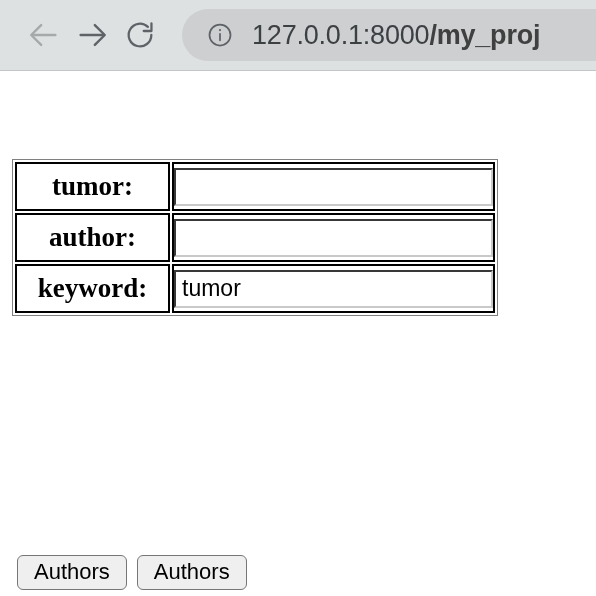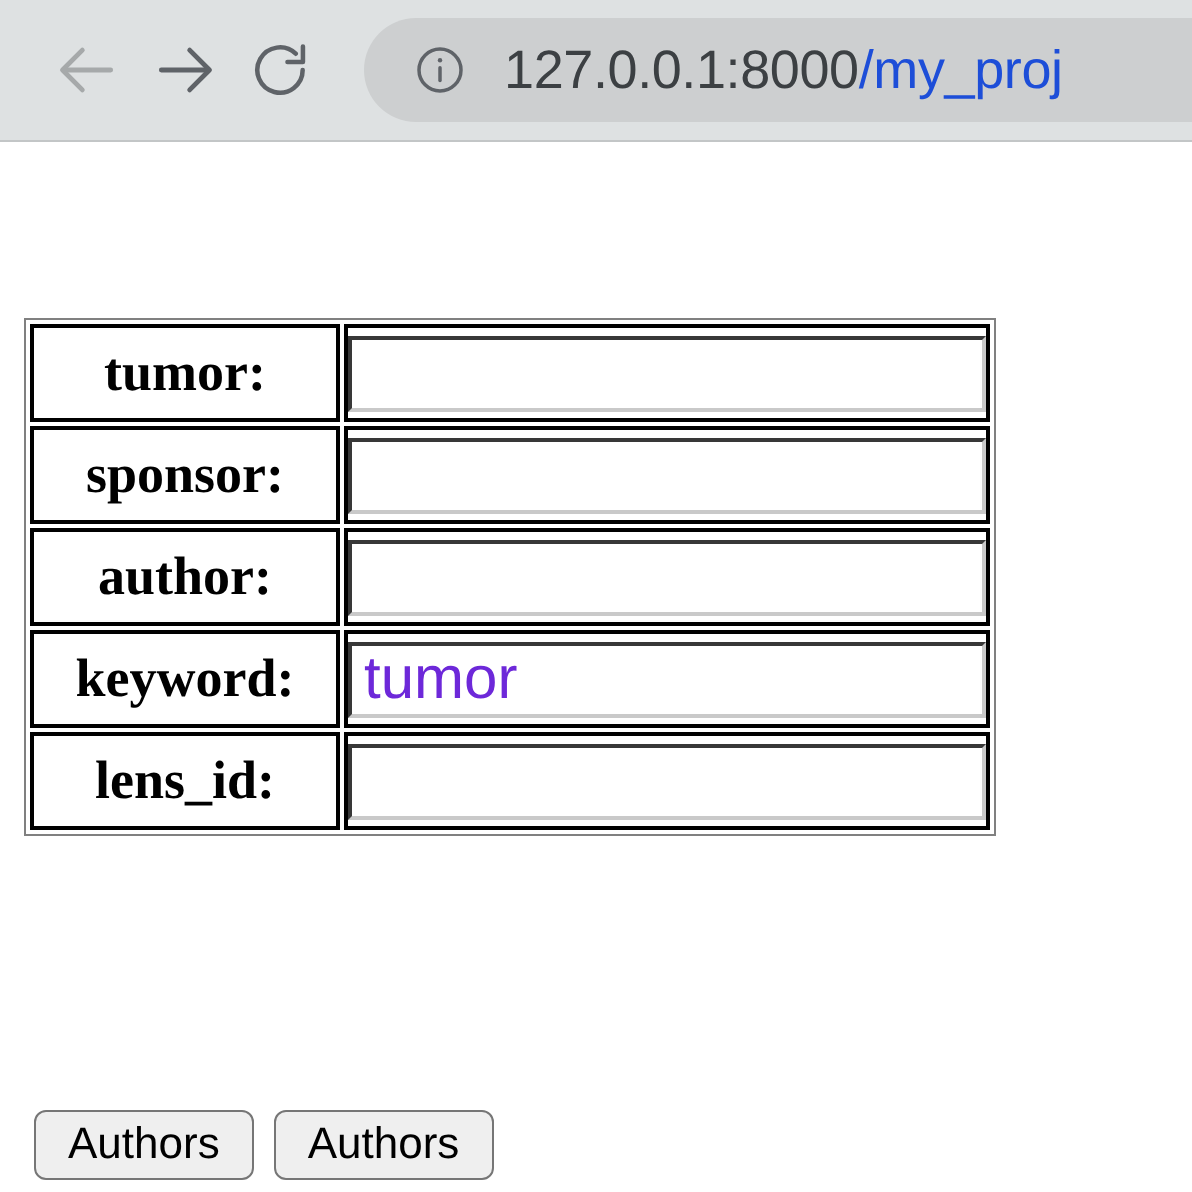--- a/index.html
+++ b/index.html
@@ -54,21 +54,21 @@
   }
   .info-icon { flex: none; display: flex; align-items: center; }
   .url-text {
     margin-left: 18px;
     font-family: "Liberation Sans", sans-serif;
     font-size: 27px;
     color: #3c4043;
     white-space: nowrap;
     letter-spacing: -0.2px;
   }
-  .url-text .url-path { color: #1d4ed8; }
+  .url-text .url-path { color: #404040; font-weight: bold; }
 
   
   .page {
     background: #ffffff;
     padding: 0;
     position: relative;
     height: 524px;
   }
 
   .form-table {
@@ -108,22 +108,22 @@
     width: 100%;
     height: 38px;
     box-sizing: border-box;
     border: 2px inset #9a9a9a;
     border-top-color: #8c8c8c;
     border-left-color: #8c8c8c;
     border-right-color: #c9c9c9;
     border-bottom-color: #c9c9c9;
     background: #ffffff;
     font-family: "Liberation Sans", sans-serif;
-    font-size: 30px;
-    color: #6d28d9;
+    font-size: 23px;
+    color: #000000;
     padding: 0 6px;
     outline: none;
   }
 
   .button-row {
     position: absolute;
     left: 17px;
     top: 484px;
     display: flex;
     gap: 10px;
@@ -183,48 +183,36 @@
     <span class="url-text"><span>127.0.0.1:8000</span><span class="url-path">/my_proj</span></span>
   </div>
 </div>
 
 <div class="page">
 
   <table class="form-table">
     <tbody>
         <tr>
           <td class="label-cell">tumor:</td>
-          <td class="input-cell">
-            <input type="text" value="" style="">
-          </td>
-        </tr>
-        <tr>
-          <td class="label-cell">sponsor:</td>
           <td class="input-cell">
             <input type="text" value="" style="">
           </td>
         </tr>
         <tr>
           <td class="label-cell">author:</td>
           <td class="input-cell">
             <input type="text" value="" style="">
           </td>
         </tr>
         <tr>
           <td class="label-cell">keyword:</td>
           <td class="input-cell">
             <input type="text" value="tumor" style="">
           </td>
         </tr>
-        <tr>
-          <td class="label-cell">lens_id:</td>
-          <td class="input-cell">
-            <input type="text" value="" style="">
-          </td>
-        </tr>
       </tbody>
   </table>
 
   <div class="button-row">
       <button class="form-button">Authors</button>
       <button class="form-button">Authors</button>
     </div>
 
 </div>
 

